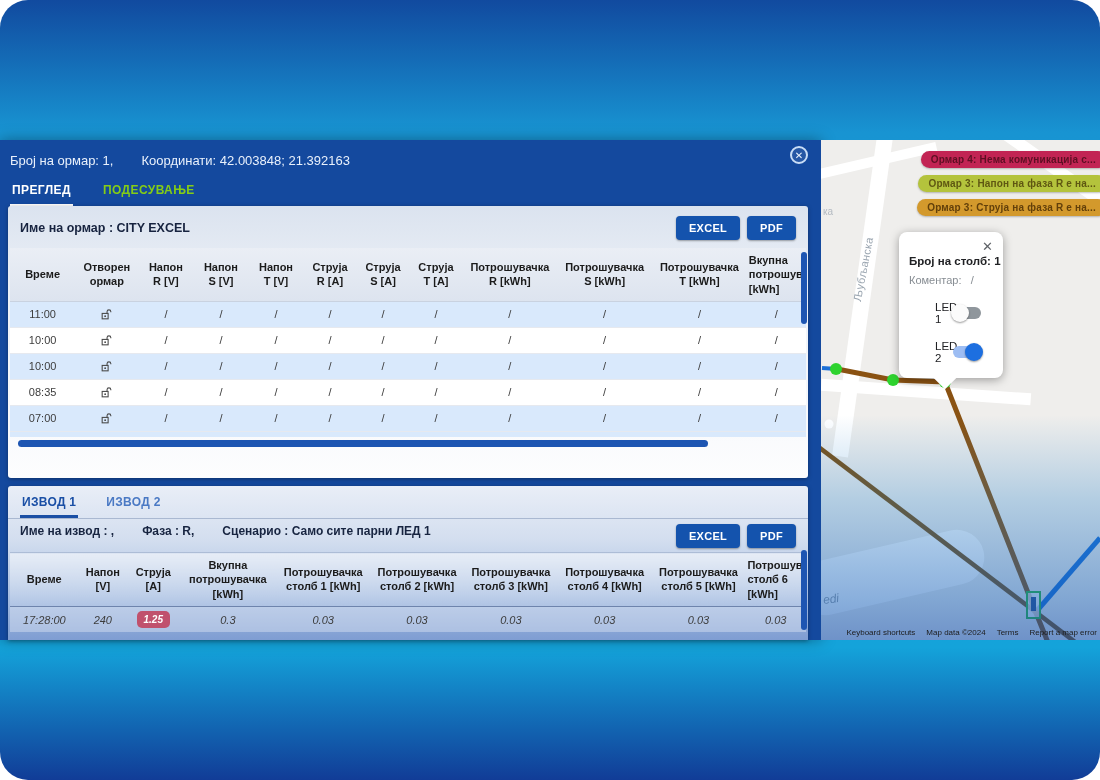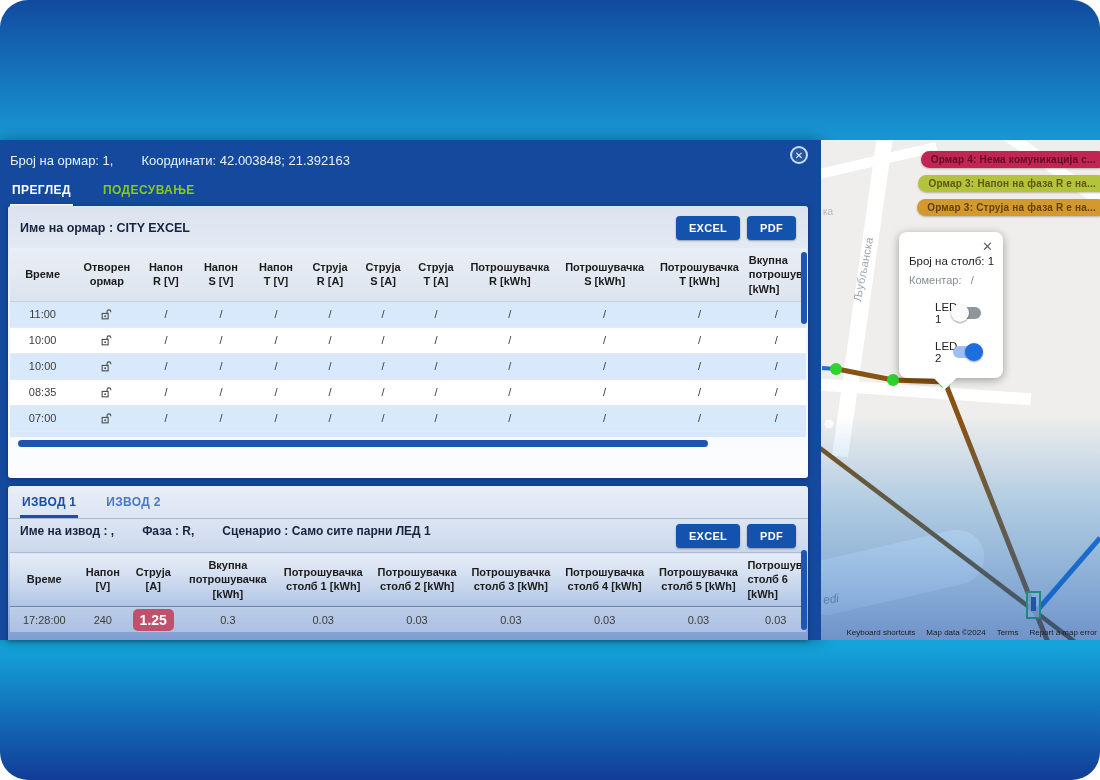--- a/index.html
+++ b/index.html
@@ -44,41 +44,41 @@
   .t1 tbody tr:nth-child(even) td { background:#ffffff; }
   .t1 th:nth-child(1){width:64px} .t1 th:nth-child(2){width:62px}
   .t1 th:nth-child(3),.t1 th:nth-child(4),.t1 th:nth-child(5){width:54px}
   .t1 th:nth-child(6),.t1 th:nth-child(7),.t1 th:nth-child(8){width:52px}
   .t1 th:nth-child(9),.t1 th:nth-child(10),.t1 th:nth-child(11){width:93px}
   .t1 th:nth-child(12){width:58px; text-align:left;}
 
   .t2 { font-size:11px; }
   .t2 thead th { background:linear-gradient(180deg,rgba(255,255,255,.55),rgba(255,255,255,.18));
                  border-bottom:1px solid rgba(90,110,150,.45); border-top:1px solid rgba(120,140,175,.35); }
-  .t2 tbody td { background:rgba(255,255,255,.32); border-bottom:none; }
+  .t2 tbody td { background:rgba(255,255,255,.32); border-bottom:none;font-style:italic; }
   .t2 th:nth-child(1){width:68px} .t2 th:nth-child(2){width:48px} .t2 th:nth-child(3){width:52px}
   .t2 th:nth-child(4){width:96px}
   .t2 th:nth-child(5),.t2 th:nth-child(6),.t2 th:nth-child(7),.t2 th:nth-child(8),.t2 th:nth-child(9){width:93px}
   .t2 th:nth-child(10){width:60px; text-align:left;}
 
   .partial-row { height:5px; background:#d9e9fc; margin:0 2px; }
   .hscroll { position:relative; height:8px; margin:3px 8px 0; }
   .hscroll .thumb { position:absolute; left:2px; top:0; height:7px; width:88%; background:#1d55b2; border-radius:4px; cursor:pointer; }
   .vscroll { position:absolute; right:1px; width:6px; background:#1d55b2; border-radius:3px; cursor:pointer; }
   .vs1 { top:46px; height:72px; }
   .vs2 { top:64px; height:80px; }
 
   .tabs2 { display:flex; gap:26px; padding:9px 12px 0; border-bottom:1px solid rgba(120,140,175,.5); }
   .tab2 { font-size:12px; font-weight:bold; letter-spacing:.3px; color:#4a79c4; padding:0 2px 6px; cursor:pointer; }
   .tab2.active { color:#1a4fa5; border-bottom:3px solid #1a4fa5; }
   .info-row { display:flex; padding:5px 12px 4px; }
   .info-row .seg { font-weight:bold; font-size:12px; color:#172440; margin-right:28px; }
 
   .alert-badge { display:inline-block; background:#c0516d; color:#fff; font-weight:bold;
-                 padding:3px 7px; border-radius:5px; font-size:14px;text-align:center; }
+                 padding:3px 7px; border-radius:5px; font-size:10px;text-align:center; }
   .lock-svg { vertical-align:middle; }
 
   
   .map { position:absolute; left:821px; top:0; width:279px; height:500px; background:#efeeec; overflow:hidden; }
   .street { position:absolute; background:#ffffff; z-index:1; }
   .s1 { left:34px; top:-12px; width:16px; height:330px; transform:rotate(8deg); }
   .s2 { left:-8px; top:16px; width:125px; height:10px; transform:rotate(-13deg); }
   .s3 { left:-25px; top:405px; width:190px; height:55px; transform:rotate(-13deg); border-radius:30px; }
   .s4 { left:0px; top:246px; width:210px; height:12px; transform:rotate(4deg); }
   .s5 { left:148px; top:22px; width:170px; height:12px; transform:rotate(35deg); }
@@ -91,21 +91,21 @@
     background:linear-gradient(180deg,rgba(20,140,210,0) 55%,rgba(22,120,200,.28) 72%,rgba(20,95,185,.5) 92%,rgba(18,80,175,.58) 100%); }
 
   .alert { position:absolute; right:-6px; z-index:5; height:17px; line-height:17px; border-radius:9px;
            padding:0 10px; font-size:10px; font-weight:bold; letter-spacing:.2px; white-space:nowrap;
            box-shadow:0 1px 2px rgba(0,0,0,.25); cursor:pointer; }
   .a0 { top:11px; } .a1 { top:35px; } .a2 { top:59px; }
 
   .popup { position:absolute; left:78px; top:92px; z-index:6; width:104px; background:#ffffff; border-radius:8px;
            box-shadow:0 2px 10px rgba(0,0,0,.35); padding:8px 10px 14px; }
   .popup-close { position:absolute; top:7px; right:10px; color:#5f6368; font-size:13px; cursor:pointer; }
-  .popup-title { margin-top:15px; font-size:11.5px; font-weight:normal; color:#202124; white-space:nowrap; }
+  .popup-title { margin-top:15px; font-size:11.5px; font-weight:bold; color:#202124; white-space:nowrap; }
   .popup-comment { margin-top:7px; font-size:11px; color:#878d93; white-space:nowrap; }
   .led-row { display:flex; align-items:center; margin-top:15px; font-size:11.5px; color:#202124; }
   .led-row .led-name { width:38px;padding-left:26px; }
   .switch { position:relative; width:28px; height:12px; border-radius:6px; margin-left:6px; cursor:pointer; }
   .switch .knob { position:absolute; top:-3px; width:18px; height:18px; border-radius:50%; box-shadow:0 1px 2px rgba(0,0,0,.4); }
   .switch.off { background:#8f969c; } .switch.off .knob { left:-2px; background:#fbfbfb; }
   .switch.on  { background:#9dbdf3; } .switch.on  .knob { right:-2px; background:#1d6fe0; }
   .popup-arrow { position:absolute; left:38px; bottom:-8px; width:16px; height:16px; background:#ffffff;
                  transform:rotate(45deg); }
 

